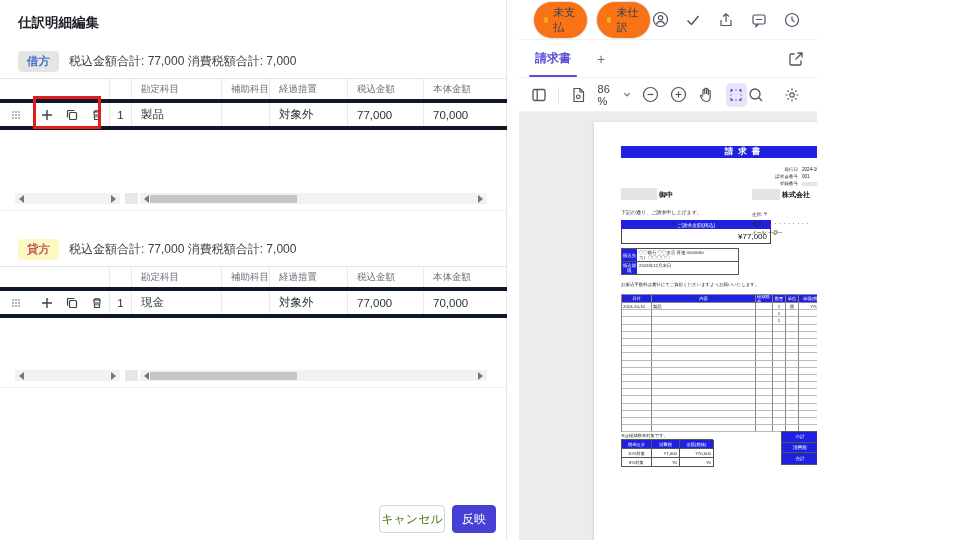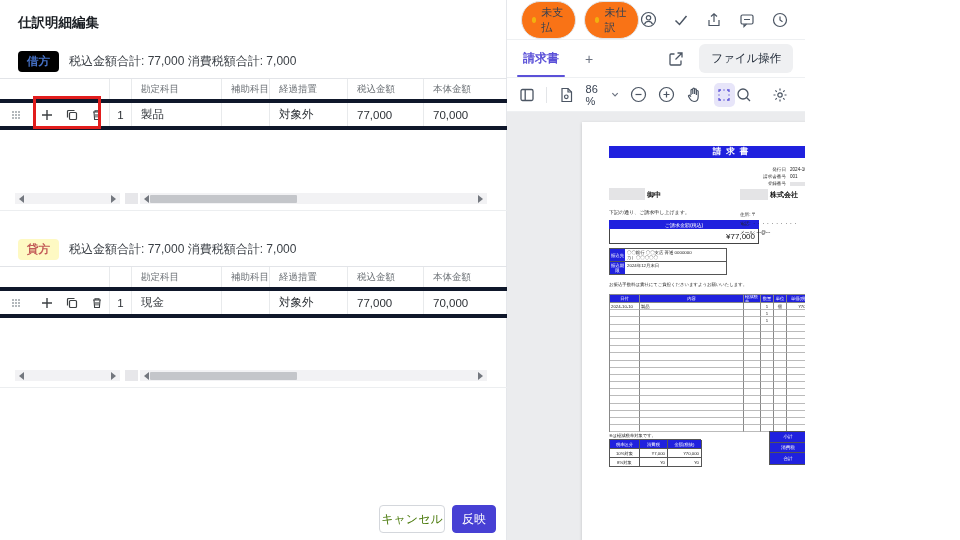--- a/index.html
+++ b/index.html
@@ -1,28 +1,28 @@
 <!DOCTYPE html>
 <html><head>
 <meta charset="utf-8">
 <style>
   * { margin:0; padding:0; box-sizing:border-box; }
   html,body { width:960px; height:540px; overflow:hidden; }
   body { font-family:"Liberation Sans","DejaVu Sans",sans-serif; background:#fff; color:#2d3136; }
-  .app { display:flex; width:760px; height:540px; }
+  .app { display:flex; width:760px; height:540px;gap:12px; }
 
   
   .left-panel { position:relative; width:507px; height:540px; background:#fff; border-right:1px solid #E5E7EB; flex:none; }
   .panel-title { position:absolute; top:14px; left:18px; font-size:13.5px; font-weight:bold; color:#1b1f24; }
   .journal-section { position:absolute; left:0; width:507px; }
   .sec-debit { top:50px; }
   .sec-credit { top:238px; }
   .section-head { display:flex; align-items:center; gap:10px; padding-left:18px; height:22px; }
   .pill { font-size:11.5px; font-weight:bold; border-radius:4px; padding:3px 9px; }
-  .pill-debit { background:#000000; color:#4672C8; }
+  .pill-debit { background:#e5e5e5; color:#4672C8; }
   .pill-credit { background:#fef9c3; color:#C25B58; }
   .totals-text { font-size:12px; color:#3a3f45; }
   .jtable { margin-top:6px; border-top:1px solid #E2E4E8; width:507px; }
   .jrow { display:flex; border-bottom:4px solid #0f172a; }
   .jrow-head { height:24px; }
   .jrow-data { height:27px; }
   .jcell { flex:none; overflow:hidden; border-right:1px solid #E8EAEC; display:flex; align-items:center; padding-left:9px; }
   .jcell:last-child { border-right:none; }
   .c-act { width:110px; padding-left:8px; gap:9px; }
   .c-num { width:22px; justify-content:center; padding-left:0; }
@@ -333,21 +333,20 @@
         <div class="doc-tab">請求書</div>
         <div class="tab-add">+</div>
       </div>
       <div class="tab-right">
         <span class="icon-btn">
             <svg width="16" height="16" viewBox="0 0 16 16" fill="none" stroke="currentColor" stroke-width="1.3">
               <path d="M13 9.5V13a1 1 0 0 1-1 1H3a1 1 0 0 1-1-1V4a1 1 0 0 1 1-1h3.5"></path>
               <path d="M9.5 2H14v4.5M14 2L7.5 8.5"></path>
             </svg>
           </span>
-        <div class="file-ops-btn">ファイル操作</div>
       </div>
     </div>
 
     <div class="rp-toolbar">
       <div class="tb-left">
         <span class="icon-btn">
             <svg width="16" height="16" viewBox="0 0 16 16" fill="none" stroke="currentColor" stroke-width="1.3">
               <rect x="2" y="2.5" width="12" height="11" rx="1.5"></rect>
               <path d="M6.2 2.5v11"></path>
             </svg>

